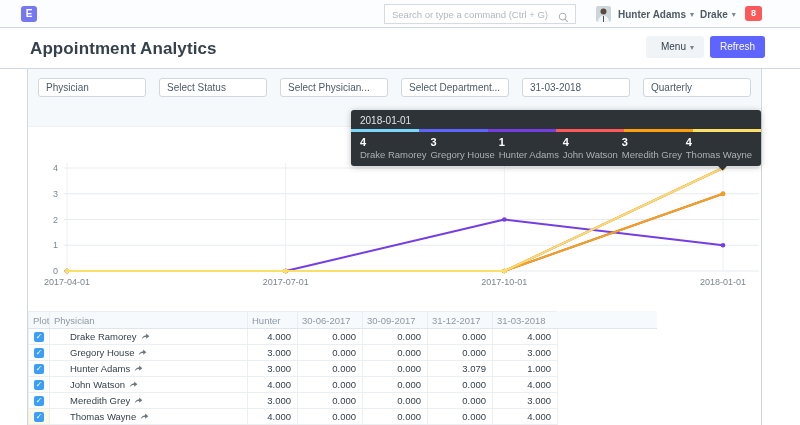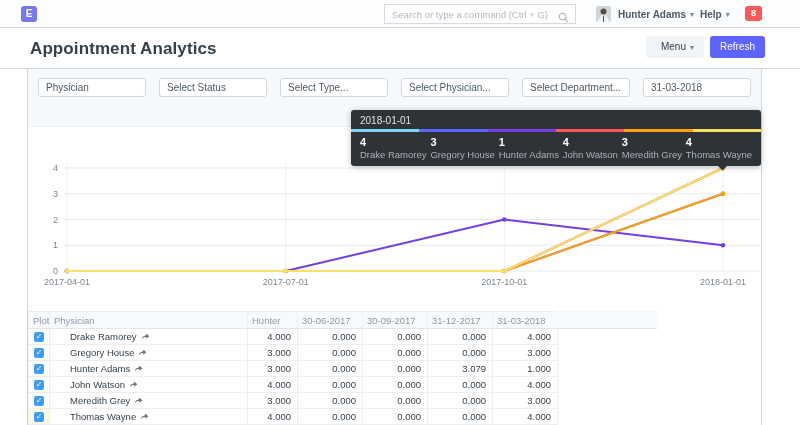--- a/index.html
+++ b/index.html
@@ -91,44 +91,44 @@
             <rect width="15" height="16" fill="#ccd6dc"></rect>
             <circle cx="7.5" cy="5.5" r="3" fill="#5d483c"></circle>
             <path d="M1.5 16 Q3 9.5 7.5 9.5 Q12 9.5 13.5 16 Z" fill="#f3f5f7"></path>
             <path d="M7 10 L8 10 L8 16 L7 16 Z" fill="#46525c"></path>
           </svg>
       </span>
       <span class="name">Hunter Adams</span>
       <span class="caret"></span>
     </div>
     <div class="nav-help">
-      <span class="label">Help</span>
+      <span class="label">Drake</span>
       <span class="caret"></span>
     </div>
     <div class="nav-badge">8</div>
   </div>
 
   <div class="page-head">
     <div class="page-title">Appointment Analytics</div>
     <div class="page-actions">
       <button class="btn btn-default"><span>Menu</span><span class="caret"></span></button>
       <button class="btn btn-primary">Refresh</button>
     </div>
   </div>
 
   <div class="card">
 
     <div class="filters">
       <div class="filter-grid">
         <input type="text" readonly="" value="Physician" style="">
         <input type="text" readonly="" value="Select Status" style="">
-        <input type="text" readonly="" value="Select Type..." style="">
         <input type="text" readonly="" value="Select Physician..." style="">
         <input type="text" readonly="" value="Select Department..." style="">
         <input type="text" readonly="" value="31-03-2018" style="">
+        <input type="text" readonly="" value="Quarterly" style="">
       </div>
     </div>
 
     <div class="chart-wrap">
       <svg id="chart-svg" width="733" height="173" viewBox="0 0 733 173">
           <line x1="36" x2="731" y1="144" y2="144" stroke="#e7ebee" stroke-width="1"></line>
           <text x="30" y="147" text-anchor="end" font-size="9" fill="#7c868f" font-family="Liberation Sans, sans-serif">0</text>
           <line x1="36" x2="731" y1="118.25" y2="118.25" stroke="#e7ebee" stroke-width="1"></line>
           <text x="30" y="121.25" text-anchor="end" font-size="9" fill="#7c868f" font-family="Liberation Sans, sans-serif">1</text>
           <line x1="36" x2="731" y1="92.5" y2="92.5" stroke="#e7ebee" stroke-width="1"></line>

